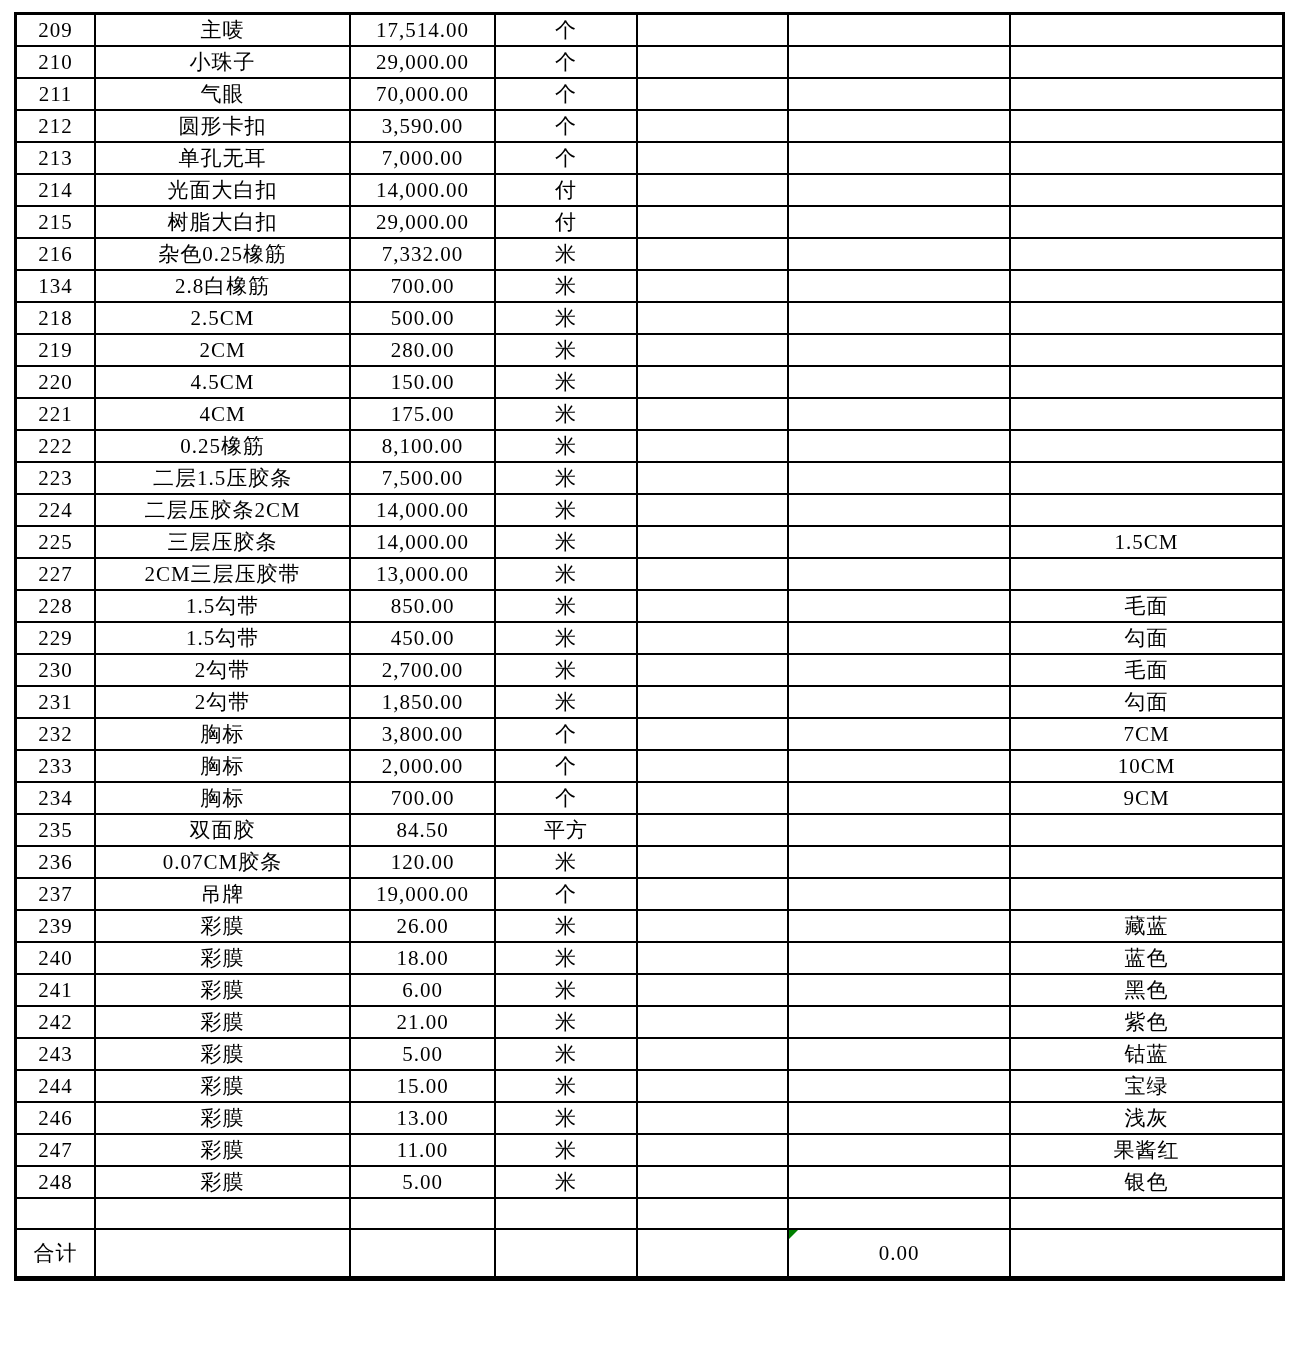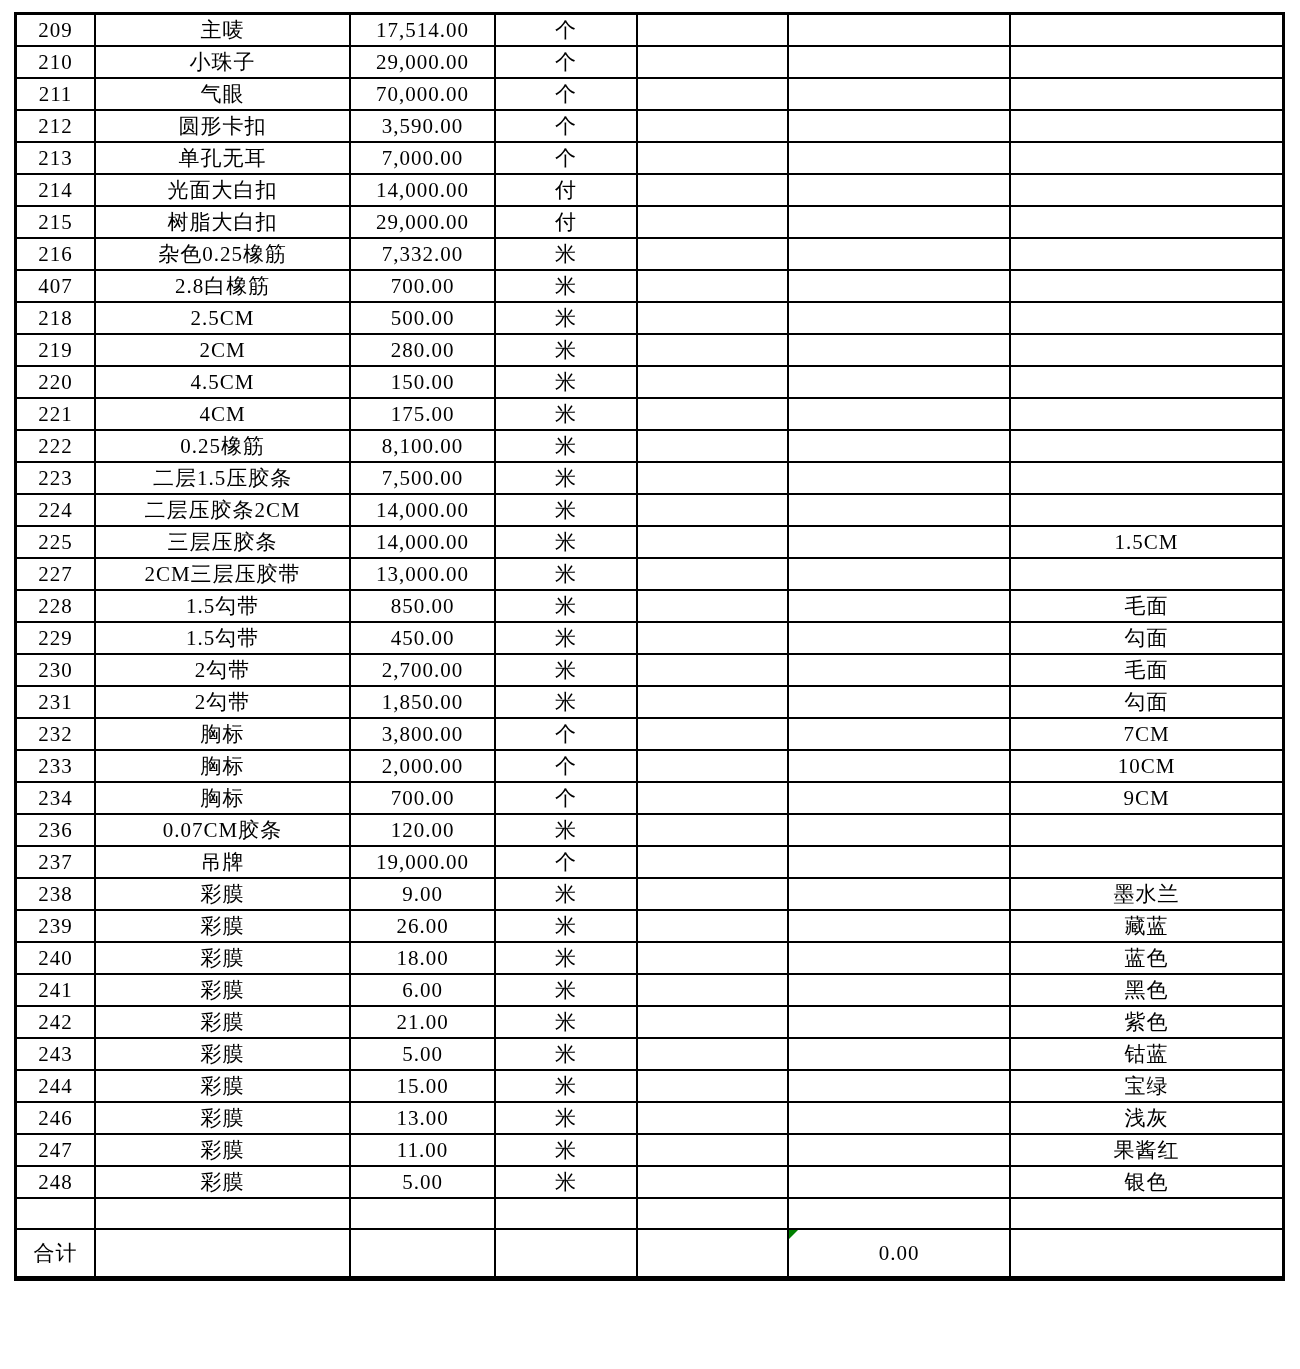--- a/index.html
+++ b/index.html
@@ -145,21 +145,21 @@
         <tr class="data-row">
     <td>216</td>
     <td>杂色0.25橡筋</td>
     <td>7,332.00</td>
     <td>米</td>
     <td></td>
     <td></td>
     <td></td>
   </tr>
         <tr class="data-row">
-    <td>407</td>
+    <td>134</td>
     <td>2.8白橡筋</td>
     <td>700.00</td>
     <td>米</td>
     <td></td>
     <td></td>
     <td></td>
   </tr>
         <tr class="data-row">
     <td>218</td>
     <td>2.5CM</td>
@@ -298,45 +298,45 @@
         <tr class="data-row">
     <td>234</td>
     <td>胸标</td>
     <td>700.00</td>
     <td>个</td>
     <td></td>
     <td></td>
     <td>9CM</td>
   </tr>
         <tr class="data-row">
+    <td>235</td>
+    <td>双面胶</td>
+    <td>84.50</td>
+    <td>平方</td>
+    <td></td>
+    <td></td>
+    <td></td>
+  </tr>
+        <tr class="data-row">
     <td>236</td>
     <td>0.07CM胶条</td>
     <td>120.00</td>
     <td>米</td>
     <td></td>
     <td></td>
     <td></td>
   </tr>
         <tr class="data-row">
     <td>237</td>
     <td>吊牌</td>
     <td>19,000.00</td>
     <td>个</td>
     <td></td>
     <td></td>
     <td></td>
-  </tr>
-        <tr class="data-row">
-    <td>238</td>
-    <td>彩膜</td>
-    <td>9.00</td>
-    <td>米</td>
-    <td></td>
-    <td></td>
-    <td>墨水兰</td>
   </tr>
         <tr class="data-row">
     <td>239</td>
     <td>彩膜</td>
     <td>26.00</td>
     <td>米</td>
     <td></td>
     <td></td>
     <td>藏蓝</td>
   </tr>

